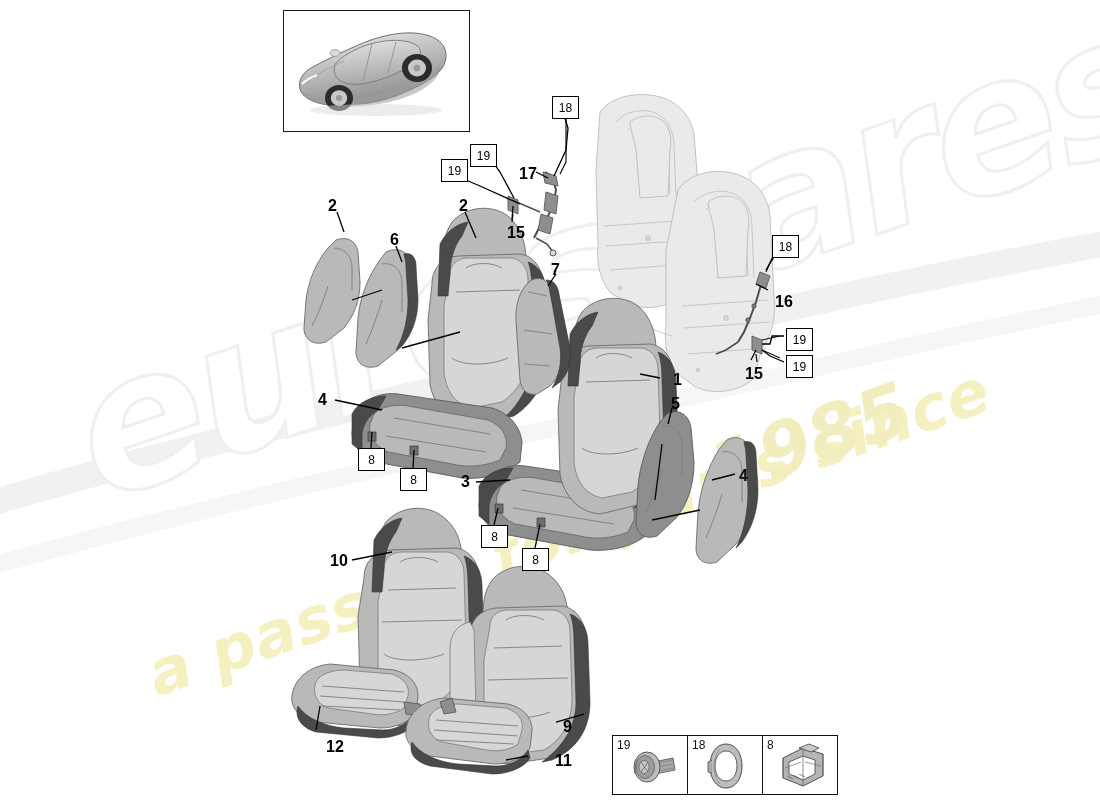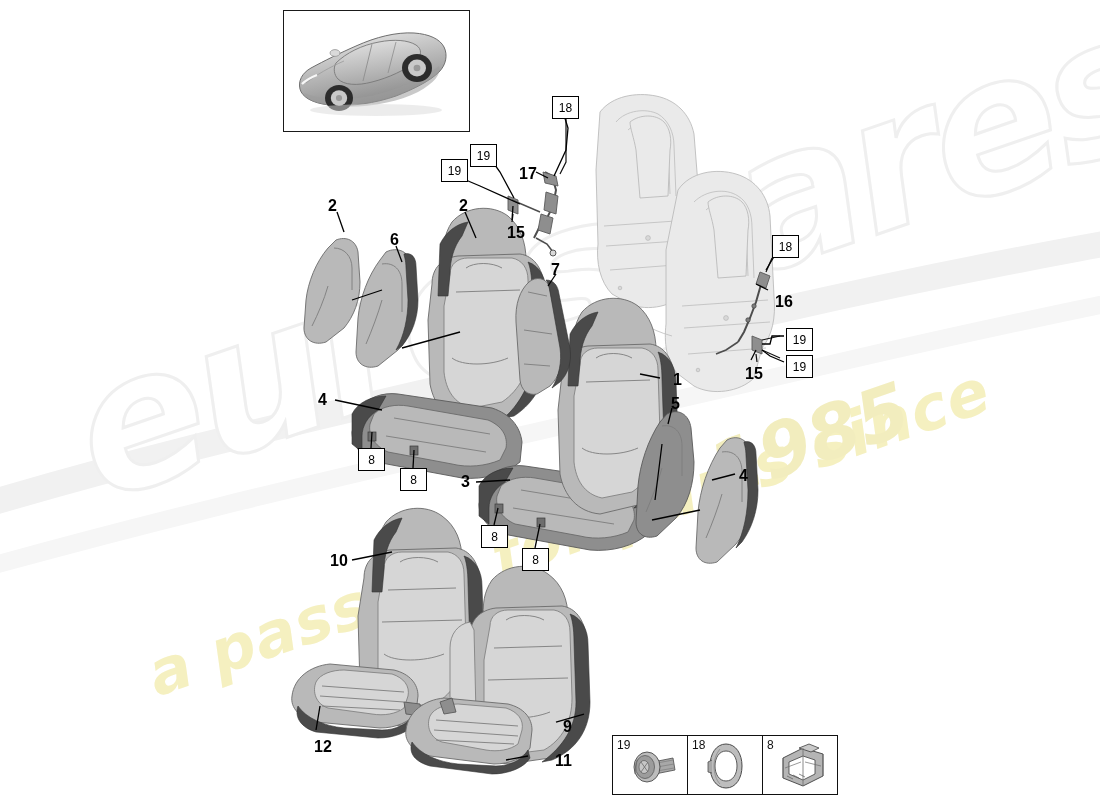--- a/index.html
+++ b/index.html
@@ -486,21 +486,21 @@
   <div class="lbl big" style="left:461px;top:474px;">3</div>
   <div class="lbl big" style="left:673px;top:372px;">1</div>
   <div class="lbl big" style="left:671px;top:396px;">5</div>
   <div class="lbl big" style="left:739px;top:468px;">4</div>
   <div class="lbl big" style="left:551px;top:262px;">7</div>
   <div class="lbl big" style="left:519px;top:166px;">17</div>
   <div class="lbl big" style="left:507px;top:225px;">15</div>
   <div class="lbl big" style="left:775px;top:294px;">16</div>
   <div class="lbl big" style="left:745px;top:366px;">15</div>
   <div class="lbl big" style="left:330px;top:553px;">10</div>
-  <div class="lbl big" style="left:314px;top:739px;">12</div>
+  <div class="lbl big" style="left:326px;top:739px;">12</div>
   <div class="lbl big" style="left:563px;top:719px;">9</div>
   <div class="lbl big" style="left:555px;top:753px;">11</div>
 
   <div class="boxlbl" style="left:552px;top:96px;">18</div>
   <div class="boxlbl" style="left:470px;top:144px;">19</div>
   <div class="boxlbl" style="left:441px;top:159px;">19</div>
   <div class="boxlbl" style="left:358px;top:448px;">8</div>
   <div class="boxlbl" style="left:400px;top:468px;">8</div>
   <div class="boxlbl" style="left:481px;top:525px;">8</div>
   <div class="boxlbl" style="left:522px;top:548px;">8</div>

